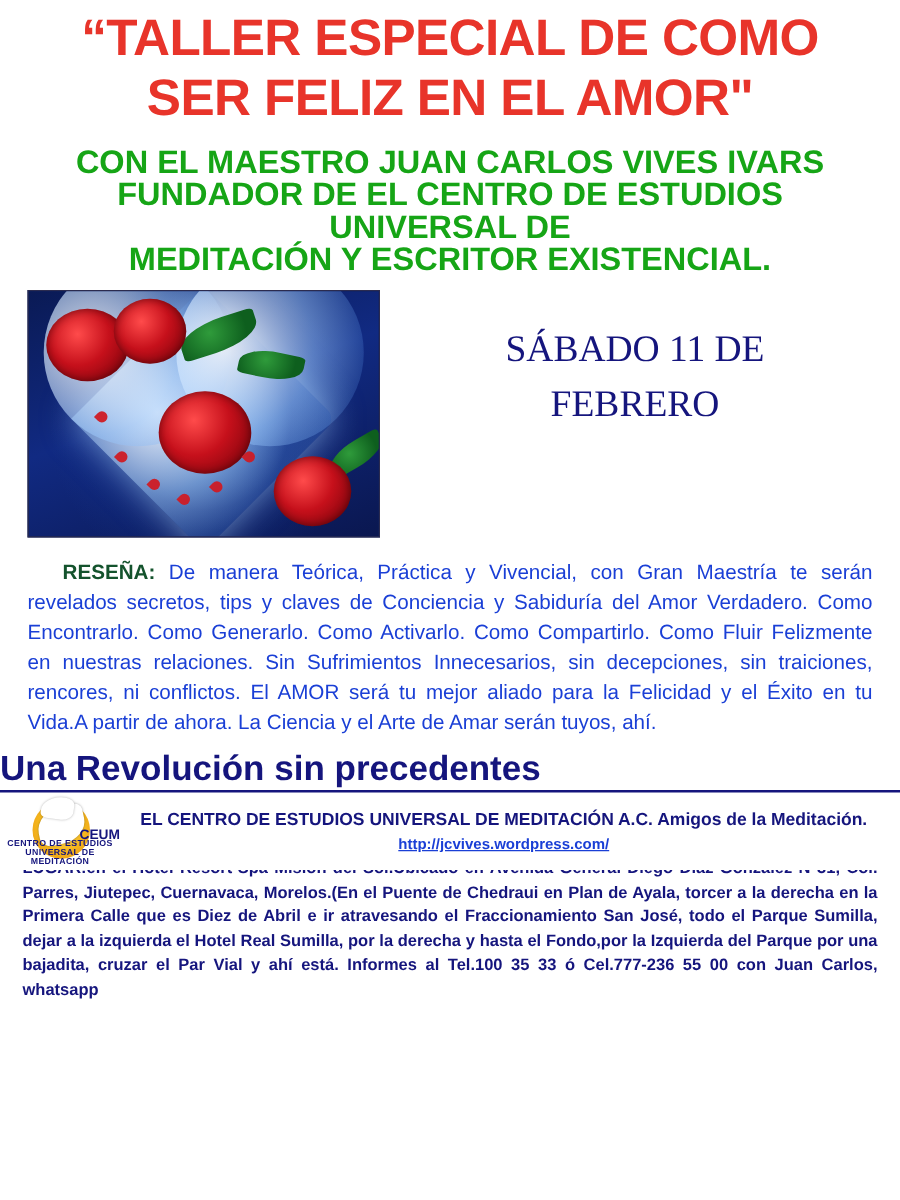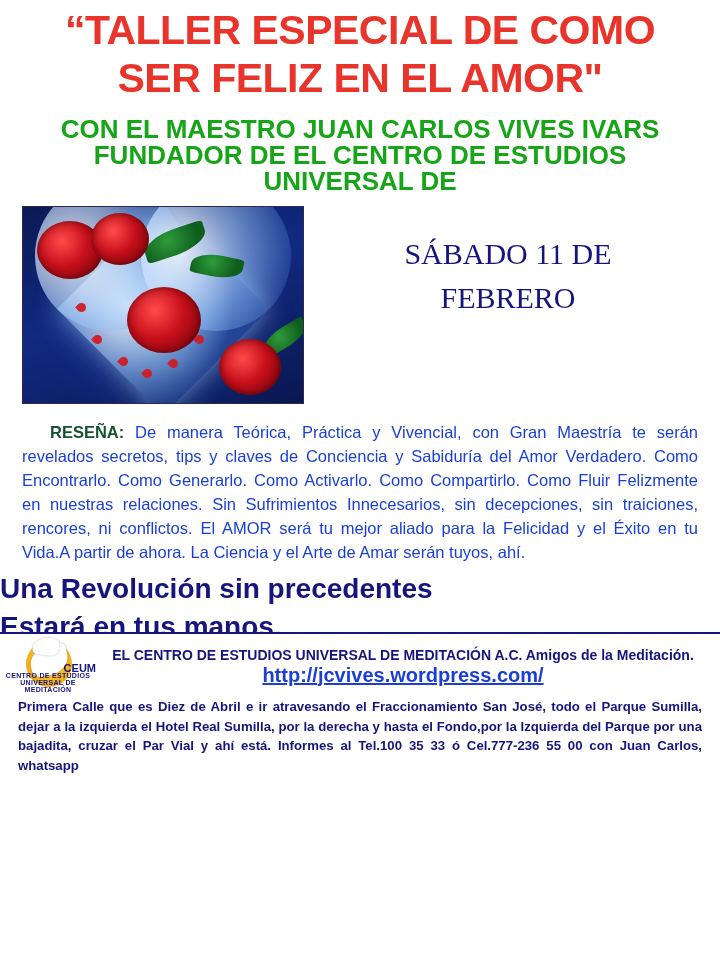--- a/index.html
+++ b/index.html
@@ -251,38 +251,39 @@
   }
   .footer-line1 {
     color: #15157d;
     font-weight: bold;
     font-size: 14px;
     line-height: 20px;
   }
   .footer-link {
     color: #1a3fd6;
     font-weight: bold;
-    font-size: 20px;
+    font-size: 12px;
     line-height: 20px;
     display: inline-block;
   }
 </style>
 </head>
 <body>
 
 <div class="poster">
 
   <div class="title-block">
     <div class="title-line">“TALLER ESPECIAL DE COMO</div>
     <div class="title-line">SER FELIZ EN EL AMOR"</div>
   </div>
 
   <div class="subtitle-block">
     <div class="subtitle-line">CON EL MAESTRO JUAN CARLOS VIVES IVARS</div>
     <div class="subtitle-line">FUNDADOR DE EL CENTRO DE ESTUDIOS UNIVERSAL DE</div>
+    <div class="subtitle-line">MEDITACIÓN Y ESCRITOR EXISTENCIAL.</div>
   </div>
 
   <div class="mid-row">
 
     <div class="rose-image" title="Corazon de cristal con rosas rojas sobre fondo azul">
       <div class="ri-sky"></div>
       <div class="ri-heart"></div>
       <div class="ri-leaf l1"></div>
       <div class="ri-leaf l2"></div>
       <div class="ri-leaf l3"></div>

